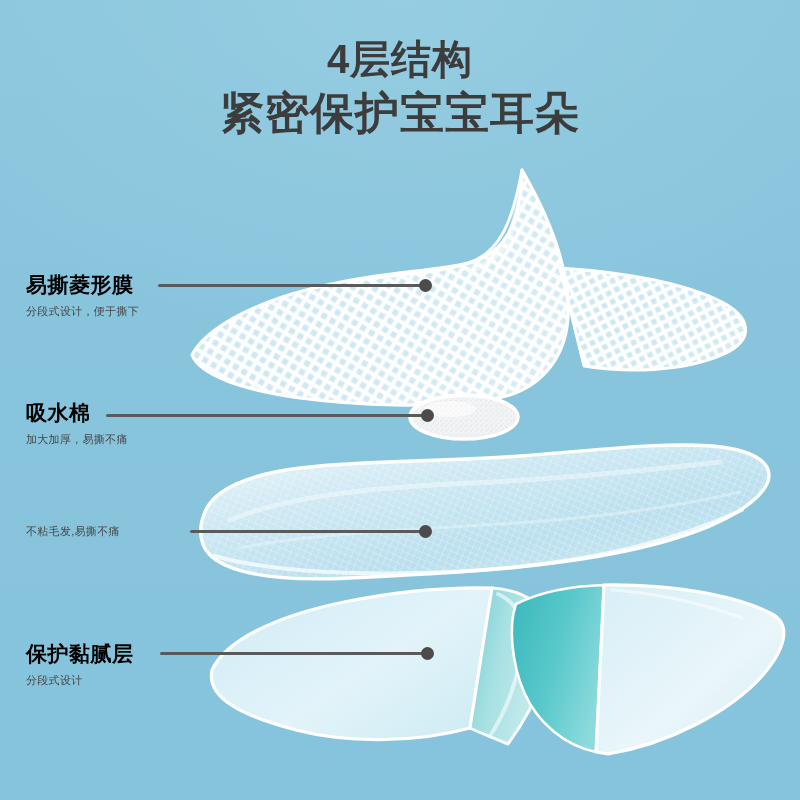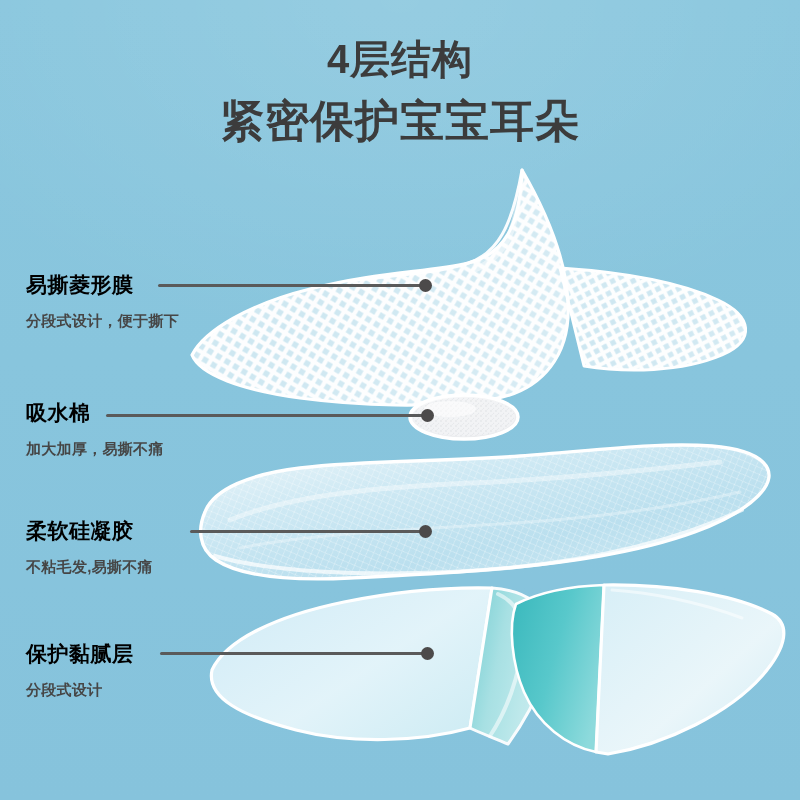--- a/index.html
+++ b/index.html
@@ -42,21 +42,21 @@
     letter-spacing: 1px;
     line-height: 50px;
     margin: 0;
   }
   .title-line2 {
     font-size: 44px;
     font-weight: 700;
     color: #3c3c3c;
     letter-spacing: 1px;
     line-height: 58px;
-    margin: 8px;
+    margin: 0;
   }
 
   
   .stage {
     position: absolute;
     inset: 0;
     z-index: 10;
   }
   .stage svg { display: block; }
 
@@ -67,27 +67,27 @@
   }
   .callout .label-main {
     font-size: 21px;
     font-weight: 700;
     color: #000000;
     letter-spacing: 0.5px;
     white-space: nowrap;
     line-height: 26px;
   }
   .callout .label-sub {
-    font-size: 15px;
-    font-weight: 700;
+    font-size: 11px;
+    font-weight: 400;
     color: #464646;
     letter-spacing: 0.3px;
     white-space: nowrap;
     line-height: 22px;
-    margin-top: 12px;
+    margin-top: 2px;
   }
   .leader {
     position: absolute;
     z-index: 55;
     height: 3px;
     background: #5a5a5a;
     border-radius: 2px;
   }
   .leader-dot {
     position: absolute;
@@ -277,21 +277,20 @@
   <div class="leader-dot" style="left:419px; top:279px;"></div>
 
   <div class="callout" style="left:26px; top:400px;">
     <div class="label-main">吸水棉</div>
     <div class="label-sub">加大加厚，易撕不痛</div>
   </div>
   <div class="leader" style="left:106px; top:414px; width:322px;"></div>
   <div class="leader-dot" style="left:421px; top:409px;"></div>
 
   <div class="callout" style="left:26px; top:518px;">
-    <div class="label-main">柔软硅凝胶</div>
     <div class="label-sub">不粘毛发,易撕不痛</div>
   </div>
   <div class="leader" style="left:190px; top:530px; width:238px;"></div>
   <div class="leader-dot" style="left:419px; top:525px;"></div>
 
   <div class="callout" style="left:26px; top:641px;">
     <div class="label-main">保护黏腻层</div>
     <div class="label-sub">分段式设计</div>
   </div>
   <div class="leader" style="left:160px; top:652px; width:268px;"></div>

